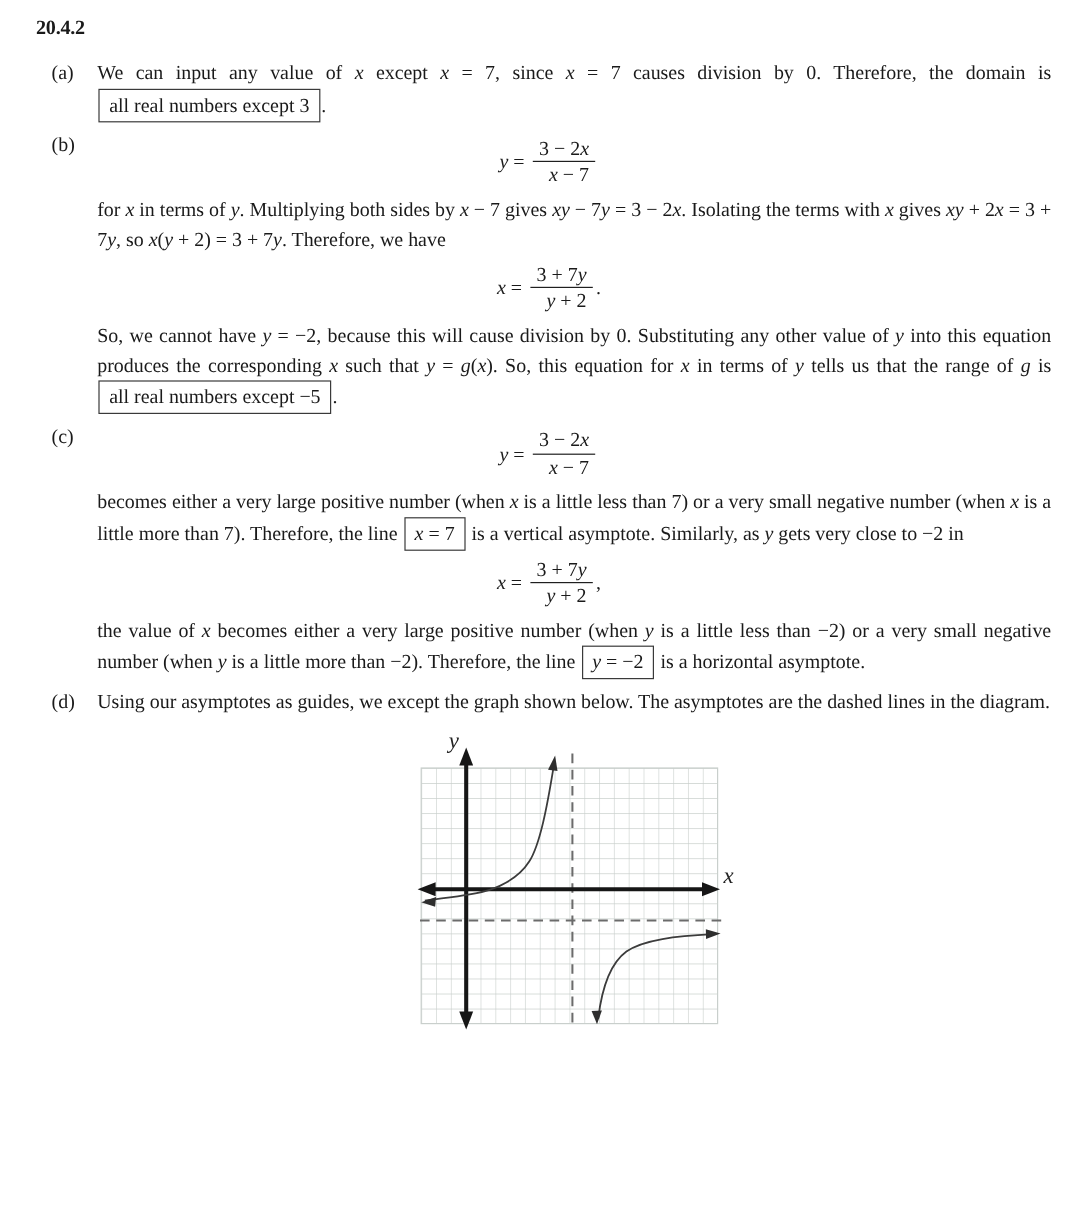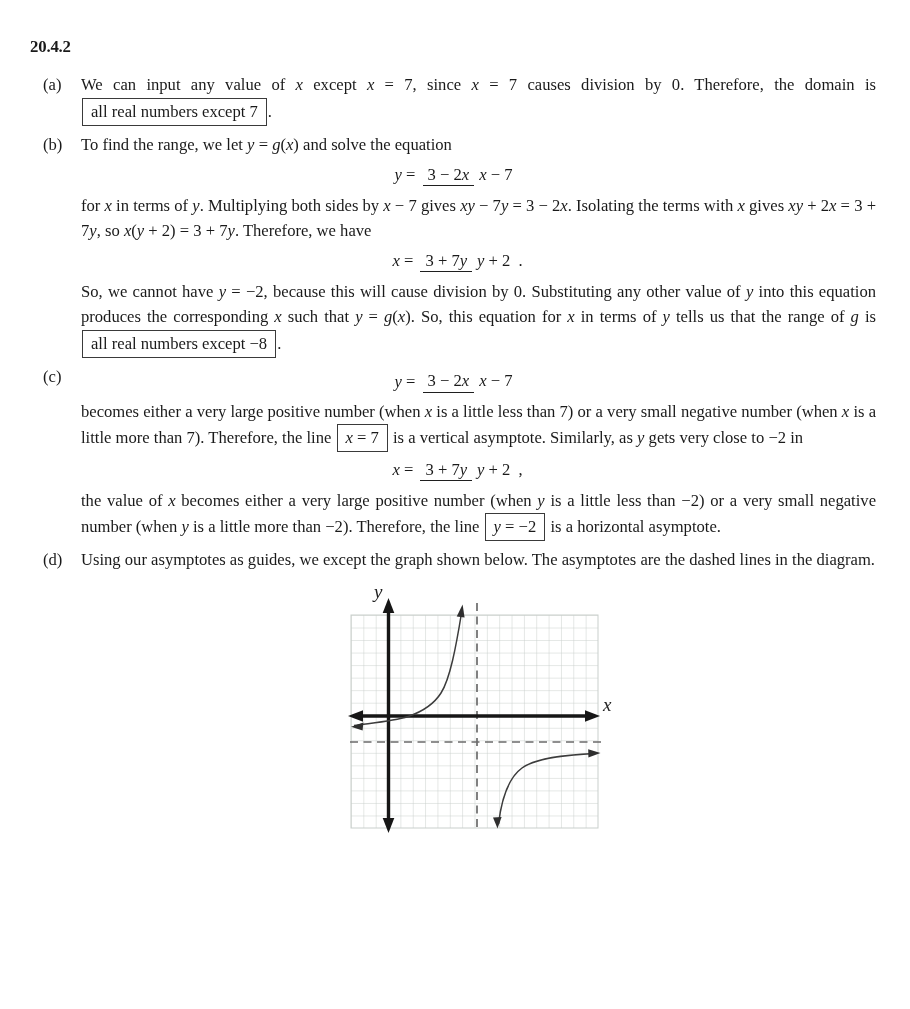--- a/index.html
+++ b/index.html
@@ -2,85 +2,84 @@
 <html><head>
 <meta charset="utf-8">
 <style>
   html, body { margin:0; padding:0; }
   body {
     width:910px; height:1009px; overflow:hidden;
     background:#ffffff; color:#1a1a1a;
     font-family:"Liberation Serif","DejaVu Serif",serif;
     font-size:16.6px; line-height:25.4px;
   }
-  .page { padding:10px 34px 0 30px;margin-top:24px; }
+  .page { padding:10px 34px 0 30px; }
   .title {
     font-weight:bold; font-size:16.8px; margin:0 0 13px 0;
     letter-spacing:-0.2px;
   }
   .part { display:flex; align-items:flex-start; margin-bottom:6px; }
   .plabel { flex:0 0 38px; margin-left:13px; }
   .pbody { flex:1; text-align:justify; min-width:0; }
   .ptext { margin:0; }
   i { font-style:italic; }
   .ansbox {
     display:inline-block; border:1.2px solid #3a3a3a;
     padding:2px 8px 3px 8px; line-height:21px; margin:0 1px;
   }
   .eq {
     display:flex; justify-content:center; align-items:center;
     margin:5px 0 5px 0; padding-right:42px; text-align:left;
   }
   .eq-lhs { margin-right:3px; white-space:pre; }
-  .frac { display:inline-flex; flex-direction:row; text-align:left; }
+  .frac { display:inline-flex; flex-direction:column; text-align:right; }
   .num, .den { line-height:21.5px; padding:0 5px; white-space:pre; }
   .num { border-bottom:1.4px solid #1f1f1f; }
   .eq-punct { margin-left:3px; }
   .graph-wrap { margin:2px 0 0 257px; }
   .axis-label {
     font-family:"Liberation Serif","DejaVu Serif",serif;
     font-style:italic; font-size:19px; fill:#222222;
   }
 </style>
 </head>
 <body>
 
 <div class="page">
 
   <div class="title">20.4.2</div>
 
   <section class="part">
     <span class="plabel">(a)</span>
     <div class="pbody">
-      <div class="ptext">We can input any value of <i>x</i> except <i>x</i> = 7, since <i>x</i> = 7 causes division by 0. Therefore, the domain is <span class="ansbox">all real numbers except 7</span>.</div>
+      <div class="ptext">We can input any value of <i>x</i> except <i>x</i> = 7, since <i>x</i> = 7 causes division by 0. Therefore, the domain is <span class="ansbox">all real numbers except 3</span>.</div>
     </div>
   </section>
 
   <section class="part">
     <span class="plabel">(b)</span>
     <div class="pbody">
-      <div class="ptext">To find the range, we let <i>y</i> = <i>g</i>(<i>x</i>) and solve the equation</div>
       <div class="eq">
         <span class="eq-lhs"><i>y</i> = </span>
         <span class="frac">
           <span class="num">3 − 2<i>x</i></span>
           <span class="den"><i>x</i> − 7</span>
         </span>
         <span class="eq-punct"></span>
       </div>
       <div class="ptext">for <i>x</i> in terms of <i>y</i>. Multiplying both sides by <i>x</i> − 7 gives <i>xy</i> − 7<i>y</i> = 3 − 2<i>x</i>. Isolating the terms with <i>x</i> gives <i>xy</i> + 2<i>x</i> = 3 + 7<i>y</i>, so <i>x</i>(<i>y</i> + 2) = 3 + 7<i>y</i>. Therefore, we have</div>
       <div class="eq">
         <span class="eq-lhs"><i>x</i> = </span>
         <span class="frac">
           <span class="num">3 + 7<i>y</i></span>
           <span class="den"><i>y</i> + 2</span>
         </span>
         <span class="eq-punct">.</span>
       </div>
-      <div class="ptext">So, we cannot have <i>y</i> = −2, because this will cause division by 0. Substituting any other value of <i>y</i> into this equation produces the corresponding <i>x</i> such that <i>y</i> = <i>g</i>(<i>x</i>). So, this equation for <i>x</i> in terms of <i>y</i> tells us that the range of <i>g</i> is <span class="ansbox">all real numbers except −8</span>.</div>
+      <div class="ptext">So, we cannot have <i>y</i> = −2, because this will cause division by 0. Substituting any other value of <i>y</i> into this equation produces the corresponding <i>x</i> such that <i>y</i> = <i>g</i>(<i>x</i>). So, this equation for <i>x</i> in terms of <i>y</i> tells us that the range of <i>g</i> is <span class="ansbox">all real numbers except −5</span>.</div>
     </div>
   </section>
 
   <section class="part">
     <span class="plabel">(c)</span>
     <div class="pbody">
       <div class="eq">
         <span class="eq-lhs"><i>y</i> = </span>
         <span class="frac">
           <span class="num">3 − 2<i>x</i></span>

